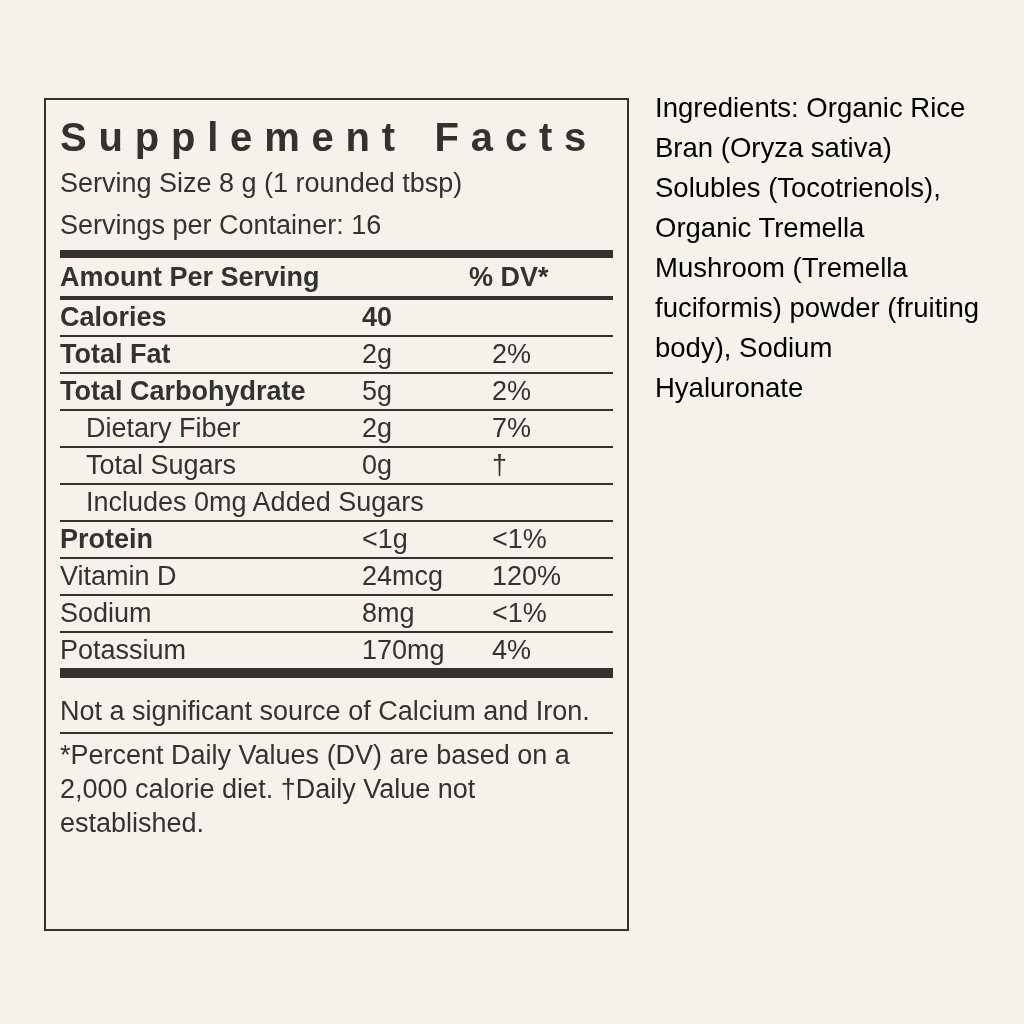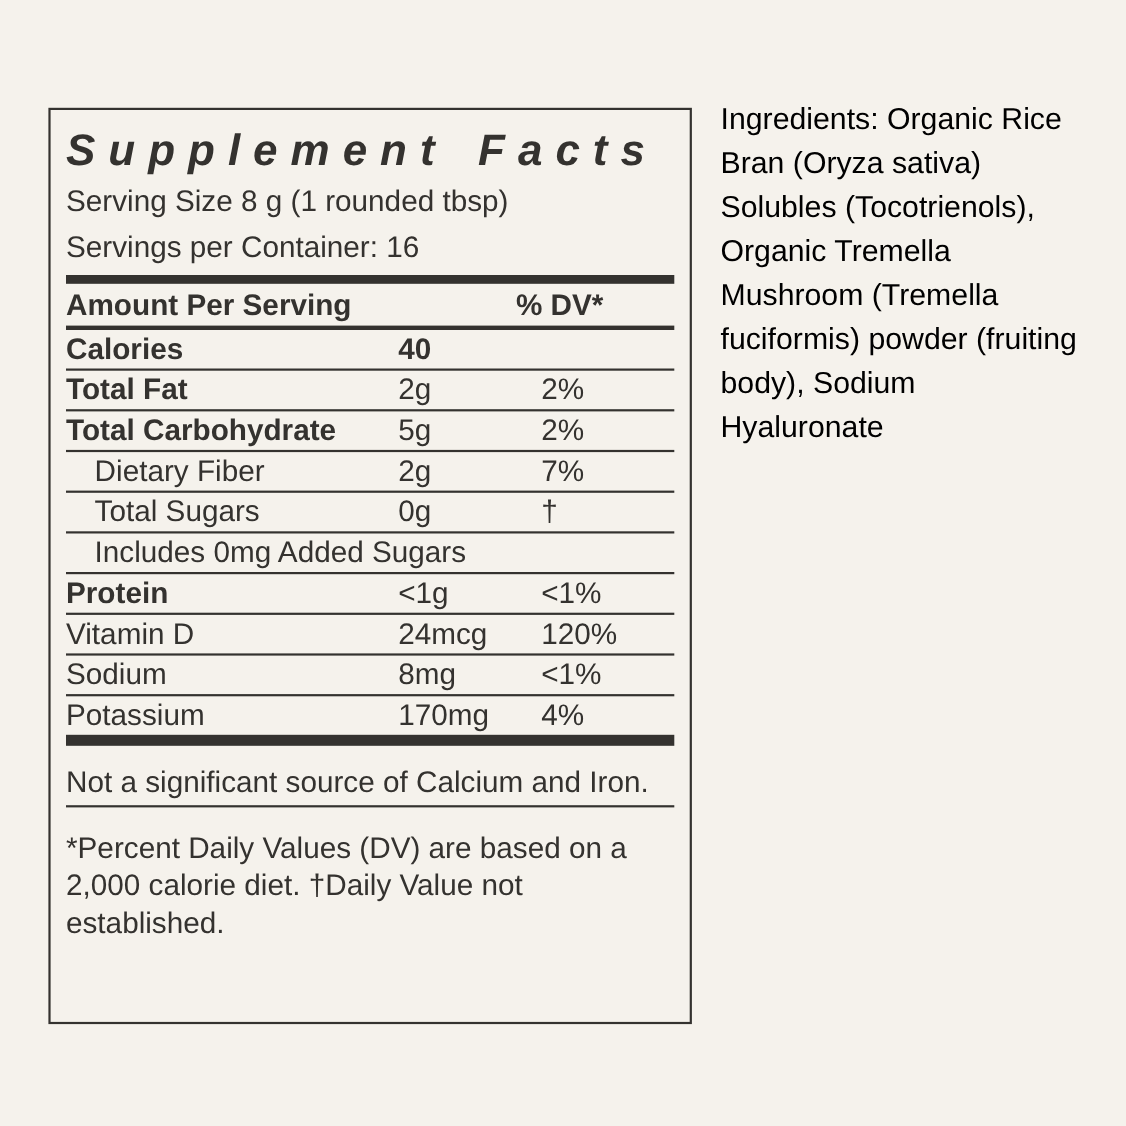--- a/index.html
+++ b/index.html
@@ -28,21 +28,20 @@
     padding: 12px 14px 0 14px;
     background: #f5f2ec;
   }
   .title {
     font-size: 40px;
     font-weight: bold;
     letter-spacing: 0.295em;
     word-spacing: 0.12em;
     line-height: 50px;
     white-space: nowrap;
-    font-style: italic;
   }
   .sub-line {
     font-size: 27px;
     line-height: 42px;
     white-space: nowrap;
   }
   .bar-thick {
     height: 8px;
     background: #34322f;
     margin-top: 4px;
@@ -76,21 +75,21 @@
   .span-name { width: auto; flex: 1; }
   .bar-bottom {
     height: 10px;
     background: #34322f;
   }
   .footnote {
     font-size: 27px;
     line-height: 34px;
   }
   .footnote.first  { padding: 16px 0 4px 0; }
-  .footnote.second { padding: 4px 0 6px 0; margin-top: 16px; }
+  .footnote.second { padding: 4px 0 6px 0; }
   .divider-thin {
     height: 2px;
     background: #34322f;
   }
 
   
   .ingredients {
     position: absolute;
     left: 655px;
     top: 88px;

